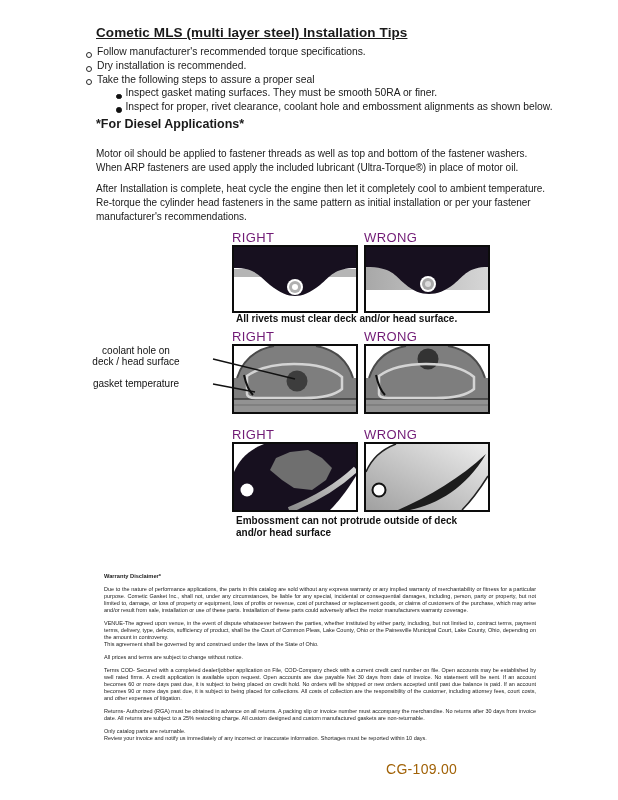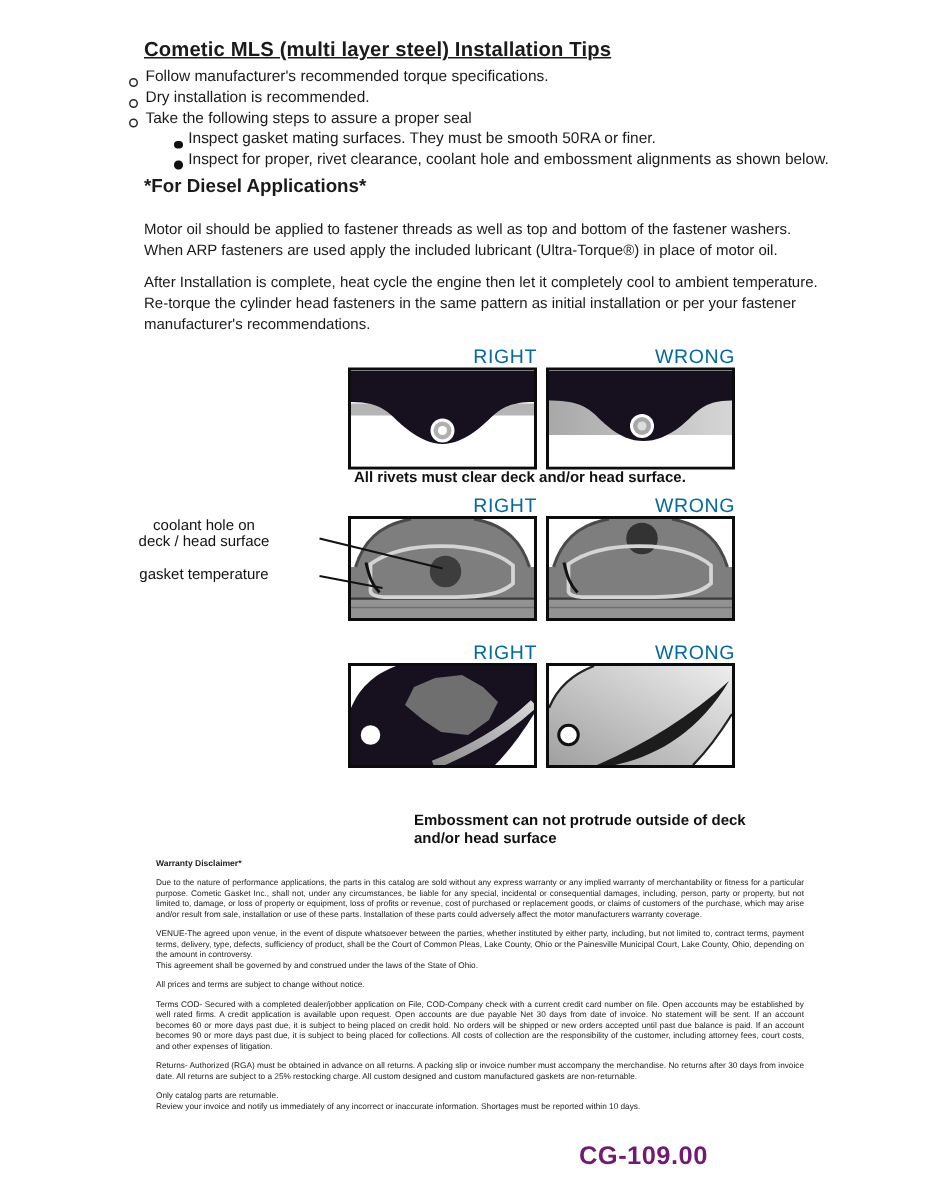--- a/index.html
+++ b/index.html
@@ -27,22 +27,22 @@
     margin-right:5px;flex:0 0 auto;position:relative;top:-1px;
   }
   .b-sub{margin-left:30px;}
   .b-sub .b-dot{width:3.5px;height:3.5px;background:#111;border-color:#111;margin-right:4px;}
   .diesel-h{left:96px;top:117px;font-size:12.5px;font-weight:bold;white-space:nowrap;}
   .para{left:96px;width:450px;font-size:10px;line-height:14px;margin-top:11px;}
   .p1{top:136px;}
   .p2{top:171px;}
   .p3{top:213px;}
   .dlabel{
-    font-size:13px;letter-spacing:.4px;color:#0369a1;
-    width:126px;text-align:right;white-space:nowrap;
+    font-size:13px;letter-spacing:.4px;color:#701a75;
+    width:126px;text-align:left;white-space:nowrap;
   }
   .dbox{
     width:122px;height:auto;border:2px solid #0c0c0c;background:#fff;
     line-height:0;
   }
   .dbox svg{display:block;}
   .cap{font-size:10px;line-height:12px;color:#111;white-space:nowrap;font-weight:bold;}
   .side-labels{
     left:60px;top:345px;width:152px;text-align:center;
     font-size:10px;line-height:11px;color:#111;
@@ -50,23 +50,22 @@
   .side-labels .gap{height:11px;}
   .disc{
     left:104px;top:573px;width:432px;
     font-size:5.5px;line-height:7px;color:#222;
     text-align:justify;
   }
   .disc .dh{font-weight:bold;font-size:5.7px;margin-bottom:6px;text-align:left;}
   .disc p{margin:0 0 6px 0;}
   .disc p.tight{margin:0;}
   .footer-code{
-    left:386px;top:761px;font-size:17px;letter-spacing:.3px;color:#701a75;
+    left:386px;top:761px;font-size:14px;letter-spacing:.3px;color:#a16207;
     white-space:nowrap;
-    font-weight:bold;
   }
 </style>
 </head>
 <body>
 
 <div class="page">
 
   <div class="abs title">Cometic MLS (multi layer steel) Installation Tips</div>
 
   <div class="abs bullets">
@@ -202,21 +201,21 @@
         </linearGradient>
       </defs>
       <rect x="0" y="0" width="122" height="66" fill="#ffffff"></rect>
       <path d="M30,0 C14,6 5,16 0,28 L0,66 L96,66 C104,58 112,48 122,32 L122,0 Z" fill="url(#gradC)"></path>
       <path d="M30,0 C14,6 5,16 0,28" fill="none" stroke="#222222" stroke-width="1.5"></path>
       <path d="M96,66 C104,58 112,48 122,32" fill="none" stroke="#222222" stroke-width="1.5"></path>
       <path d="M32,66 C64,52 94,34 120,10 C100,44 72,60 44,66 Z" fill="#1c1c1c"></path>
       <circle cx="13" cy="46" r="6.5" fill="#ffffff" stroke="#111111" stroke-width="2"></circle>
     </svg>
   </div>
-  <div class="abs cap" style="left:236px;top:542px;margin-left:40px;">
+  <div class="abs cap" style="left:236px;top:515px;">
     <div>Embossment can not protrude outside of deck</div>
     <div>and/or head surface</div>
   </div>
 
   <div class="abs disc">
     <div class="dh">Warranty Disclaimer*</div>
     <p>Due to the nature of performance applications, the parts in this catalog are sold without any express warranty or any implied warranty of merchantability or fitness for a particular purpose.  Cometic Gasket Inc., shall not, under any circumstances, be liable for any special, incidental or consequential damages, including, person, party or property, but not limited to, damage, or loss of property or equipment, loss of profits or revenue, cost of purchased or replacement goods, or claims of customers of the purchase, which may arise and/or result from sale, installation or use of these parts.  Installation of these parts could adversely affect the motor manufacturers warranty coverage.</p>
     <p class="tight">VENUE-The agreed upon venue, in the event of dispute whatsoever between the parties, whether instituted by either party, including, but not limited to, contract terms, payment terms, delivery, type, defects, sufficiency of product, shall be the Court of Common Pleas, Lake County, Ohio or the Painesville Municipal Court, Lake County, Ohio, depending on the amount in controversy.</p>
     <p>This agreement shall be governed by and construed under the laws of the State of Ohio.</p>
     <p>All prices and terms are subject to change without notice.</p>

